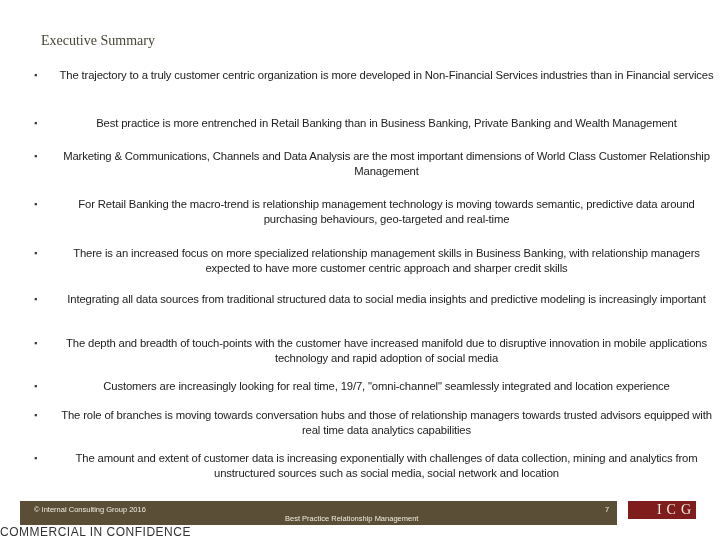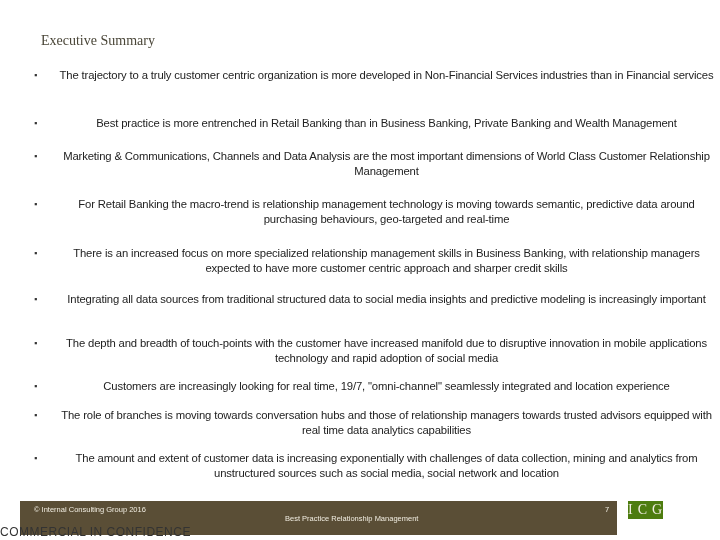--- a/index.html
+++ b/index.html
@@ -2,25 +2,25 @@
 <html><head>
 <meta charset="utf-8">
 <style>
   html, body { margin: 0; padding: 0; }
   body { width: 720px; height: 540px; background: #ffffff; position: relative; overflow: hidden; font-family: "Liberation Sans", sans-serif; }
   .title { position: absolute; left: 41px; top: 33px; font-family: "Liberation Serif", serif; font-size: 14px; color: #4a4638; }
   .bullets { position: absolute; left: 0; top: 0; width: 720px; }
   .item { position: absolute; left: 0; width: 720px; }
   .bullet { position: absolute; left: 34px; top: 0; font-size: 9px; color: #333; line-height: 14px; }
   .text { position: absolute; left: 59px; width: 655px; top: 0; font-size: 11.3px; line-height: 15px; color: #222; letter-spacing: -0.15px; text-align: center; }
-  .footer-bar { position: absolute; left: 20px; top: 501px; width: 597px; height: 34px; background: #5a4e36; }
+  .footer-bar { position: absolute; left: 20px; top: 501px; width: 597px; height: 24px; background: #5a4e36; }
   .footer-left { position: absolute; left: 14px; top: 4px; font-size: 7.5px; color: #f0ece0; white-space: nowrap; }
   .footer-center { position: absolute; left: 265px; top: 13px; font-size: 7.5px; color: #f0ece0; white-space: nowrap; }
   .footer-page { position: absolute; left: 585px; top: 4px; font-size: 7.5px; color: #f0ece0; }
-  .logo { position: absolute; left: 628px; top: 501px; width: 35px; height: 18px; background: #4d7c0f; color: #f0ece0; font-family: "Liberation Serif", serif; font-size: 14px; line-height: 18px; text-align: right; letter-spacing: 5px; }
+  .logo { position: absolute; left: 628px; top: 501px; width: 68px; height: 18px; background: #7f1d1d; color: #f0ece0; font-family: "Liberation Serif", serif; font-size: 14px; line-height: 18px; text-align: right; letter-spacing: 5px; }
   .confidential { position: absolute; left: 0; width: 576px; top: 525px; text-align: left; font-size: 12px; color: #333; letter-spacing: 0.5px; }
 </style>
 </head>
 <body>
 
 <div class="title">Executive Summary</div>
 
 <div class="bullets">
   <div class="item" style="top:68px">
     <span class="bullet">▪</span>

